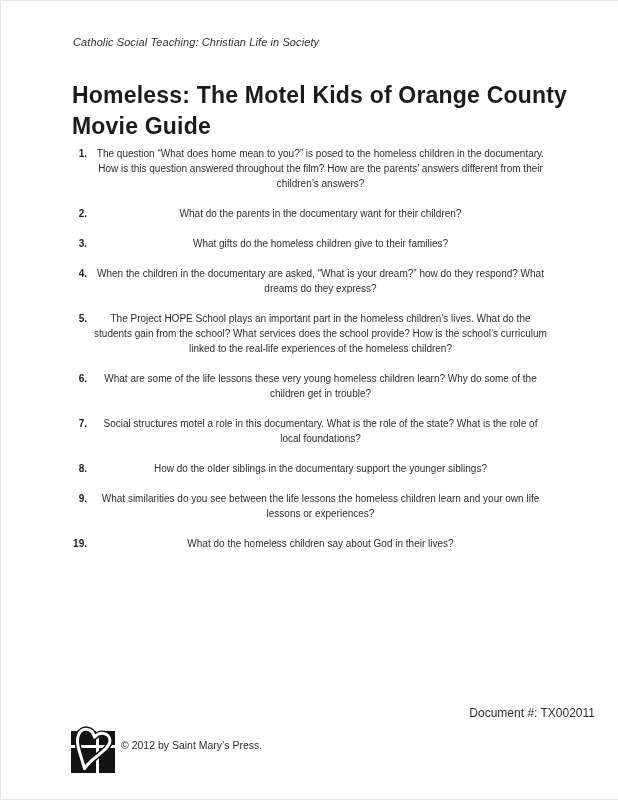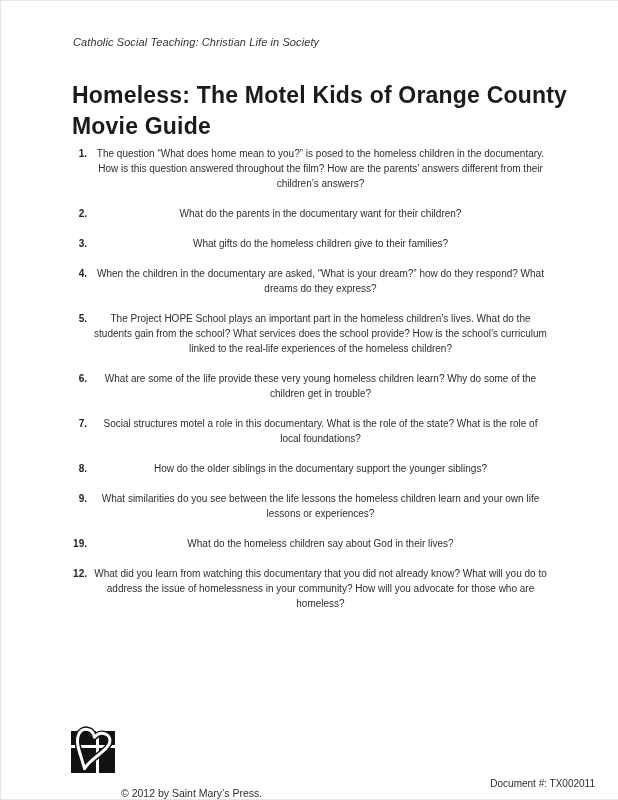--- a/index.html
+++ b/index.html
@@ -66,27 +66,26 @@
     width: 46px;
     height: 54px;
   }
   .footer-text {
     position: absolute;
     left: 121px;
     top: 737px;
     font-size: 10.5px;
     line-height: 16.5px;
     color: #2e2e2e;
-    margin-top: 48px;
   }
   .doc-number {
     position: absolute;
     right: 71px;
-    top: 778px;
-    font-size: 10px;
+    top: 706px;
+    font-size: 12px;
     color: #2e2e2e;
   }
 </style>
 </head>
 <body>
 
 <div class="page">
 
   <div class="course-header">Catholic Social Teaching: Christian Life in Society</div>
 
@@ -108,41 +107,37 @@
     <li class="q">
       <span class="q-num">4.</span>
       <span class="q-text">When the children in the documentary are asked, “What is your dream?” how do they respond? What dreams do they express?</span>
     </li>
     <li class="q">
       <span class="q-num">5.</span>
       <span class="q-text">The Project HOPE School plays an important part in the homeless children’s lives. What do the students gain from the school? What services does the school provide? How is the school’s curriculum linked to the real-life experiences of the homeless children?</span>
     </li>
     <li class="q">
       <span class="q-num">6.</span>
-      <span class="q-text">What are some of the life provide these very young homeless children learn? Why do some of the children get in trouble?</span>
+      <span class="q-text">What are some of the life lessons these very young homeless children learn? Why do some of the children get in trouble?</span>
     </li>
     <li class="q">
       <span class="q-num">7.</span>
       <span class="q-text">Social structures motel a role in this documentary. What is the role of the state? What is the role of local foundations?</span>
     </li>
     <li class="q">
       <span class="q-num">8.</span>
       <span class="q-text">How do the older siblings in the documentary support the younger siblings?</span>
     </li>
     <li class="q">
       <span class="q-num">9.</span>
       <span class="q-text">What similarities do you see between the life lessons the homeless children learn and your own life lessons or experiences?</span>
     </li>
     <li class="q">
       <span class="q-num">19.</span>
       <span class="q-text">What do the homeless children say about God in their lives?</span>
-    </li>
-    <li class="q">
-      <span class="q-num">12.</span>
-      <span class="q-text">What did you learn from watching this documentary that you did not already know? What will you do to address the issue of homelessness in your community? How will you advocate for those who are homeless?</span>
     </li>
   </ol>
 
   <div class="footer-logo">
     <svg width="46" height="54" viewBox="0 0 46 54" xmlns="http://www.w3.org/2000/svg">
 
       <rect x="1" y="7" width="25" height="14" fill="#121212"></rect>
       <rect x="29" y="7" width="16" height="14" fill="#121212"></rect>
       <rect x="1" y="24" width="25" height="25" fill="#121212"></rect>
       <rect x="29" y="24" width="16" height="25" fill="#121212"></rect>

